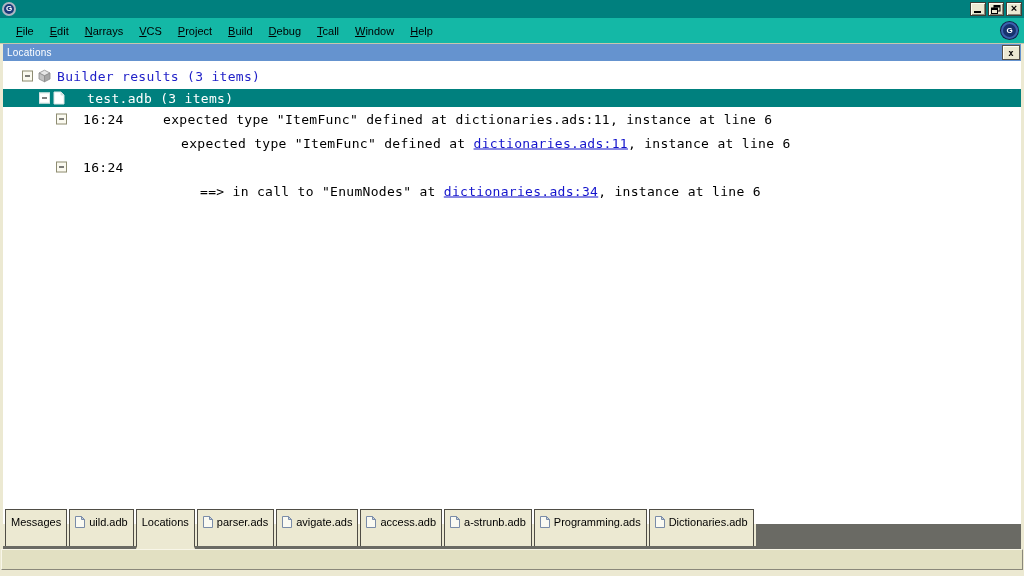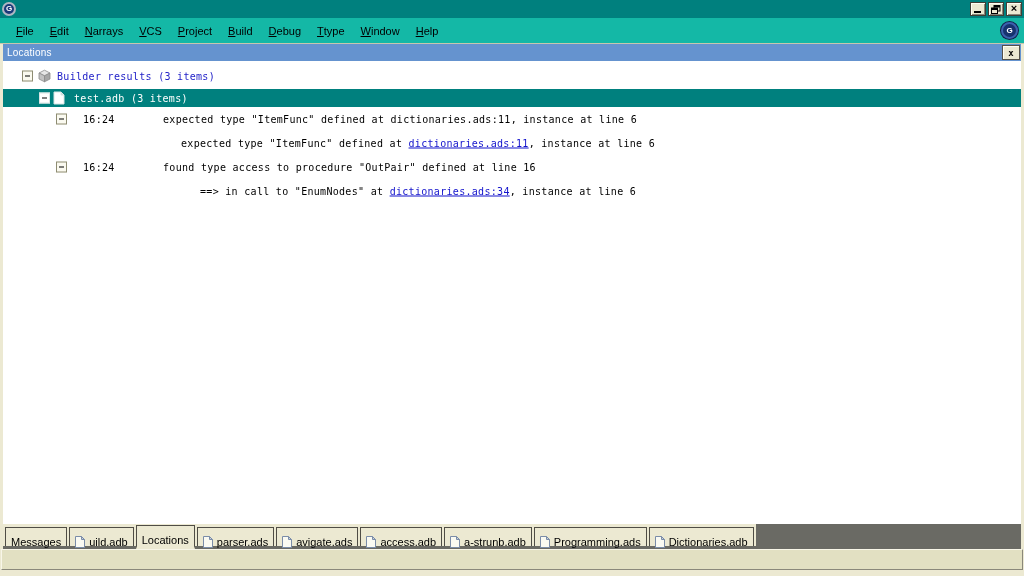--- a/index.html
+++ b/index.html
@@ -30,48 +30,48 @@
   
   .client { flex:1 1 auto; display:flex; flex-direction:column; background:#ECE9D2; padding:0 3px; min-height:0;border-radius:27px; }
 
   .panel-header { height:17px; background:#6593CF; display:flex; align-items:center; padding:0 1px 0 4px; flex:0 0 auto; }
   .panel-title { color:#fff; font-size:10px; letter-spacing:.2px; }
   .panel-close { margin-left:auto; width:18px; height:15px; background:#ECE9D2; border:1px solid #55524A;
     box-shadow:inset 1px 1px 0 #FFFEF4; display:flex; align-items:center; justify-content:center;
     font-family:"DejaVu Sans Mono", monospace; font-size:9px; font-weight:bold; color:#000; }
 
   .tree { flex:1 1 auto; background:#FFFFFF; overflow:hidden; font-family:"DejaVu Sans Mono", monospace;
-    font-size:10px; letter-spacing:.3px; min-height:0; }
+    font-size:13px; letter-spacing:.3px; min-height:0; }
 
   .trow { position:relative; white-space:nowrap; }
   .row-group { height:21px; margin-top:4px; }
   .row-file  { height:18px; margin-top:3px; background:#00807E; }
   .row-msg   { height:24px; }
   .trow .abs { position:absolute; top:50%; transform:translateY(-50%); }
 
   .expander { width:11px; height:11px; background:#FBFAF0; border:1px solid #8E8C72; position:relative; display:inline-block; }
   .expander::after { content:""; position:absolute; left:2px; top:4px; width:5px; height:1px; background:#000; }
   .expander.on-sel { background:#FFFFFF; border-color:#D8E4E4; }
 
   .group-label { color:#2222C8; }
   .file-label { color:#FFFFFF; }
   .msg-time { font-weight:normal; color:#000; }
   .msg-text { color:#000; }
   .loc-link { color:#1414CC; text-decoration:underline; cursor:pointer;margin-top:36px; }
 
   .x-exp-a { left:19px; } .x-cube { left:34px; } .x-glabel { left:54px; }
-  .x-exp-b { left:36px; } .x-ficon { left:50px; } .x-flabel { left:71px; }
+  .x-exp-b { left:36px; } .x-ficon { left:50px; } .x-flabel { left:84px; }
   .x-exp-c { left:53px; } .x-time { left:80px; } .x-text { left:160px; }
   .x-child1 { left:178px; } .x-child2 { left:197px; }
 
   
   .tabstrip { height:25px; flex:0 0 auto; background:#ECE9D2; border-bottom:3px solid #6A6A64;
     display:flex; align-items:flex-end; padding-left:2px; position:relative; }
   .tab { height:19px; background:#ECE9D2; border:1px solid #4F4D45; border-bottom:none;
-    display:flex; align-items:flex-start; gap:4px; padding:8px 5px; margin-right:2px;
+    display:flex; align-items:flex-end; gap:4px; padding:18px 5px; margin-right:2px;
     font-size:11px; color:#000; white-space:nowrap;margin-top:16px; }
   .tab.active { height:24px; margin-bottom:-3px; border-bottom:3px solid #ECE9D2; z-index:2; position:relative; }
   .tab-filler { flex:1 1 auto; align-self:stretch; background:#6A6A64; margin-bottom:-3px; }
 
   
   .statusbar { height:21px; flex:0 0 auto; background:#E2E0C2; border:1px solid; border-color:#F8F6E8 #8A887A #8A887A #F8F6E8; margin:0 1px; }
   .bottomstrip { height:6px; flex:0 0 auto; background:#ECE9D2; }
 
   svg { display:block; }
 </style>
@@ -103,21 +103,21 @@
   </div>
 
   <div class="menubar">
     <span class="menu-item"><span class="mn">F</span><span>ile</span></span>
     <span class="menu-item"><span class="mn">E</span><span>dit</span></span>
     <span class="menu-item"><span class="mn">N</span><span>arrays</span></span>
     <span class="menu-item"><span class="mn">V</span><span>CS</span></span>
     <span class="menu-item"><span class="mn">P</span><span>roject</span></span>
     <span class="menu-item"><span class="mn">B</span><span>uild</span></span>
     <span class="menu-item"><span class="mn">D</span><span>ebug</span></span>
-    <span class="menu-item"><span class="mn">T</span><span>type</span></span>
+    <span class="menu-item"><span class="mn">T</span><span>call</span></span>
     <span class="menu-item"><span class="mn">W</span><span>indow</span></span>
     <span class="menu-item"><span class="mn">H</span><span>elp</span></span>
     <div class="gps-logo">
       <span>G</span>
     </div>
   </div>
 
   <div class="client">
 
     <div class="panel-header">
@@ -156,21 +156,20 @@
         <span class="abs x-text msg-text">expected type "ItemFunc" defined at dictionaries.ads:11, instance at line 6</span>
       </div>
 
       <div class="trow row-msg">
         <span class="abs x-child1 msg-text"><span>expected type "ItemFunc" defined at </span><a class="loc-link">dictionaries.ads:11</a><span>, instance at line 6</span></span>
       </div>
 
       <div class="trow row-msg">
         <span class="expander abs x-exp-c"></span>
         <span class="abs x-time msg-time">16:24</span>
-        <span class="abs x-text msg-text">found type access to procedure "OutPair" defined at line 16</span>
       </div>
 
       <div class="trow row-msg">
         <span class="abs x-child2 msg-text"><span>==&gt; in call to "EnumNodes" at </span><a class="loc-link">dictionaries.ads:34</a><span>, instance at line 6</span></span>
       </div>
 
     </div>
 
     <div class="tabstrip">
       <div class="tab">

